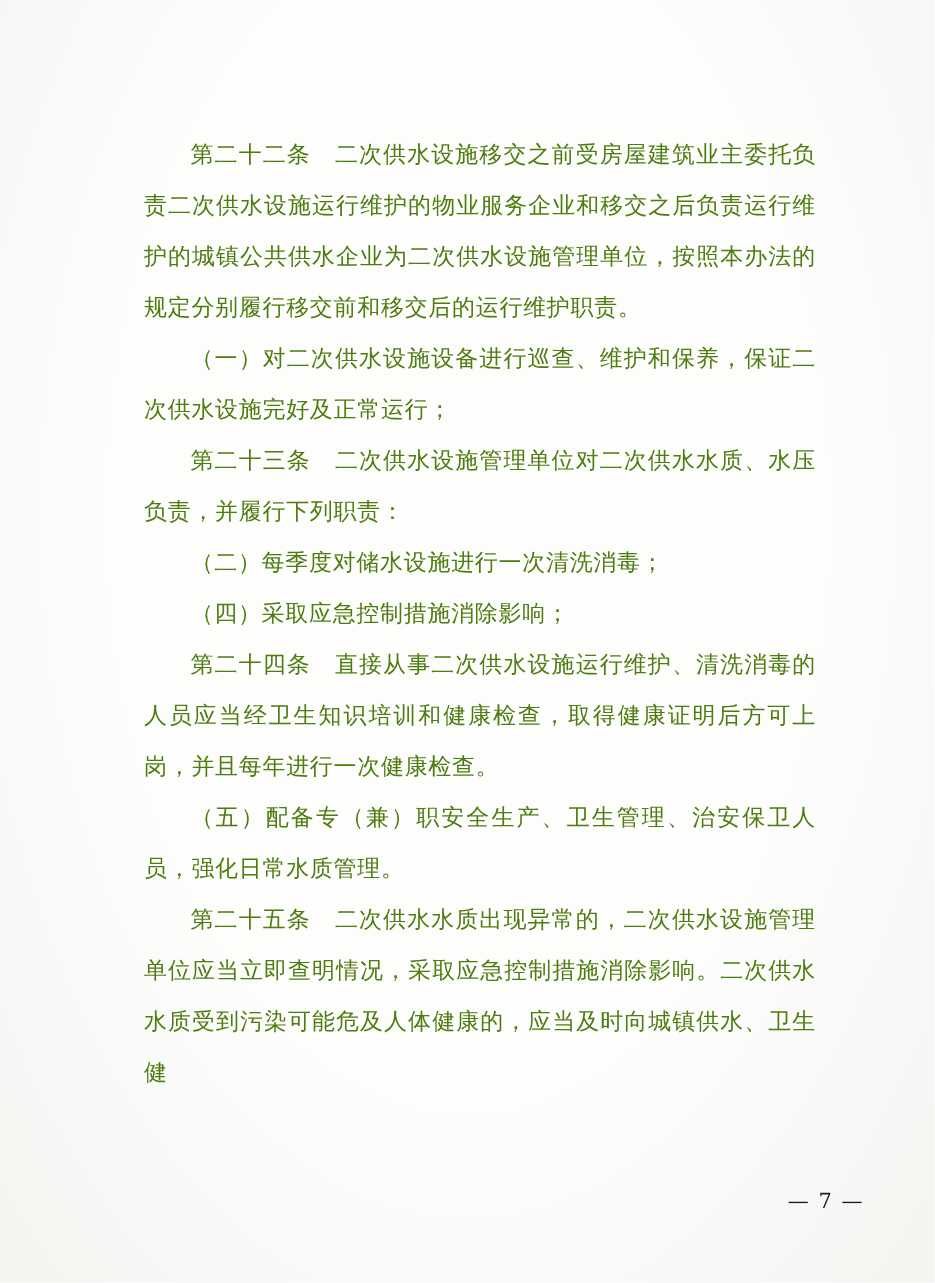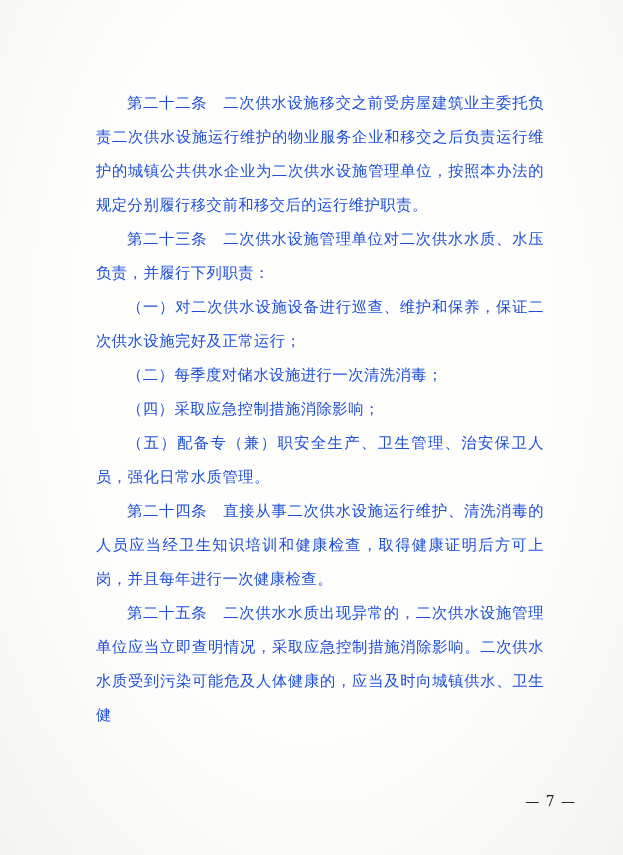--- a/index.html
+++ b/index.html
@@ -29,21 +29,21 @@
   }
   .content {
     position: absolute;
     left: 96px;
     top: 86px;
     width: 448px;
   }
   .para {
     font-size: 15.3px;
     line-height: 34px;
-    color: #1d4ed8;
+    color: #4d7c0f;
     letter-spacing: 0.5px;
     text-align: justify;
     margin: 0 0 0 0;
     font-family: "DejaVu Serif", "Liberation Serif", serif;
   }
   .para.indent {
     text-indent: 31px;
   }
   .page-number {
     position: absolute;
@@ -56,23 +56,23 @@
   }
 </style>
 </head>
 <body>
 
 <div class="page">
   <div class="scan-tint"></div>
 
   <div class="content">
     <p class="para indent">第二十二条　二次供水设施移交之前受房屋建筑业主委托负责二次供水设施运行维护的物业服务企业和移交之后负责运行维护的城镇公共供水企业为二次供水设施管理单位，按照本办法的规定分别履行移交前和移交后的运行维护职责。</p>
+    <p class="para indent">（一）对二次供水设施设备进行巡查、维护和保养，保证二次供水设施完好及正常运行；</p>
     <p class="para indent">第二十三条　二次供水设施管理单位对二次供水水质、水压负责，并履行下列职责：</p>
-    <p class="para indent">（一）对二次供水设施设备进行巡查、维护和保养，保证二次供水设施完好及正常运行；</p>
     <p class="para indent">（二）每季度对储水设施进行一次清洗消毒；</p>
     <p class="para indent">（四）采取应急控制措施消除影响；</p>
+    <p class="para indent">第二十四条　直接从事二次供水设施运行维护、清洗消毒的人员应当经卫生知识培训和健康检查，取得健康证明后方可上岗，并且每年进行一次健康检查。</p>
     <p class="para indent">（五）配备专（兼）职安全生产、卫生管理、治安保卫人员，强化日常水质管理。</p>
-    <p class="para indent">第二十四条　直接从事二次供水设施运行维护、清洗消毒的人员应当经卫生知识培训和健康检查，取得健康证明后方可上岗，并且每年进行一次健康检查。</p>
     <p class="para indent">第二十五条　二次供水水质出现异常的，二次供水设施管理单位应当立即查明情况，采取应急控制措施消除影响。二次供水水质受到污染可能危及人体健康的，应当及时向城镇供水、卫生健</p>
   </div>
 
   <div class="page-number">— 7 —</div>
 </div>
 
 </body></html>

